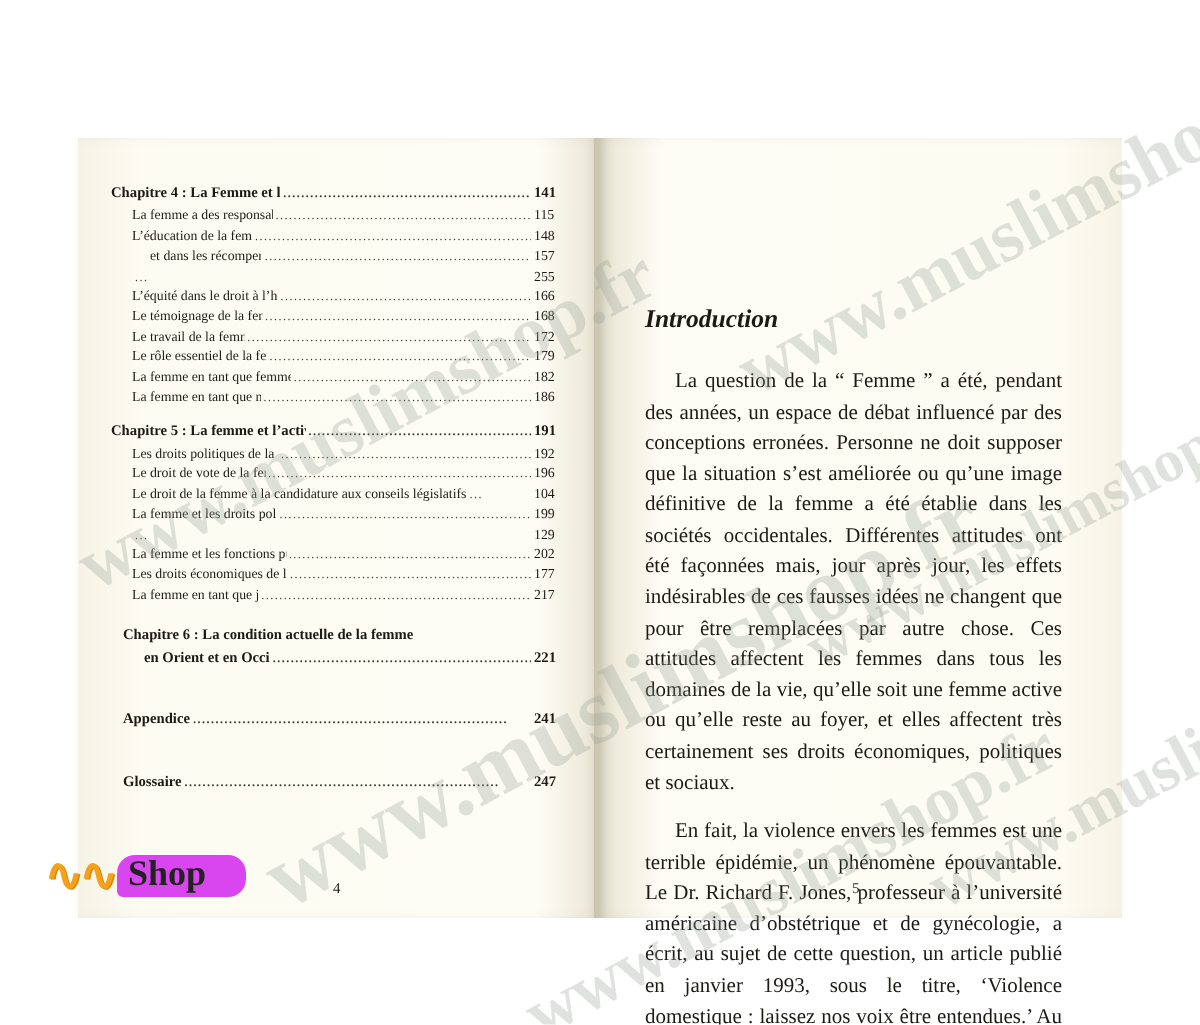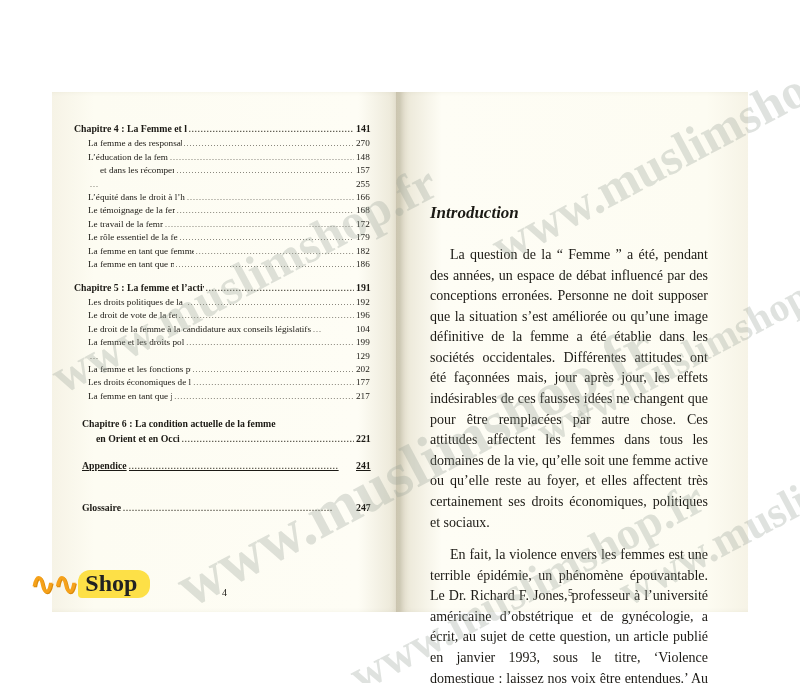--- a/index.html
+++ b/index.html
@@ -162,23 +162,23 @@
     color: #f5a11a;
     font-family: "Liberation Serif", serif;
     letter-spacing: -2px;
     line-height: 1;
     text-shadow: 1px 1px 0 #d98a0c;
   }
   .logo-word {
     font-size: 24px;
     font-weight: bold;
     color: #222;
-    background: #fde047;
+    background: #d946ef;
     border-radius: 12px 12px 12px 4px;
-    padding: 0 13px 2px 7px;
+    padding: 0 27px 2px 7px;
     line-height: 1.1;
     font-family: "Liberation Serif", serif;
   }
 </style>
 </head>
 <body>
 
 <div id="book">
 
   <div class="page left">
@@ -186,21 +186,21 @@
 
       <div class="toc-group">
         <div class="entry chapter-line">
           <span class="txt">Chapitre 4 : La Femme et l’égalité</span>
           <span class="dots">......................................................................</span>
           <span class="pg">141</span>
         </div>
         <div class="entry indent">
           <span class="txt">La femme a des responsabilités</span>
           <span class="dots">......................................................................</span>
-          <span class="pg">270</span>
+          <span class="pg">115</span>
         </div>
         <div class="entry indent">
           <span class="txt">L’éducation de la femme</span>
           <span class="dots">......................................................................</span>
           <span class="pg">148</span>
         </div>
         <div class="entry indent2">
           <span class="txt">et dans les récompenses</span>
           <span class="dots">......................................................................</span>
           <span class="pg">157</span>
@@ -294,21 +294,21 @@
           <span class="dots">...</span>
           <span class="pg"></span>
         </div>
         <div class="entry chapter-line" style="padding-left:22px;">
           <span class="txt">en Orient et en Occident</span>
           <span class="dots">......................................................................</span>
           <span class="pg">221</span>
         </div>
       </div>
 
-      <div class="toc-group" style="margin-top:12px;text-decoration:underline;">
+      <div class="toc-group" style="margin-top:26px;">
         <div class="entry chapter-line" style="padding-left:8px;">
           <span class="txt">Appendice</span>
           <span class="dots">......................................................................</span>
           <span class="pg">241</span>
         </div>
       </div>
 
       <div class="toc-group" style="margin-top:28px;">
         <div class="entry chapter-line" style="padding-left:8px;">
           <span class="txt">Glossaire</span>

